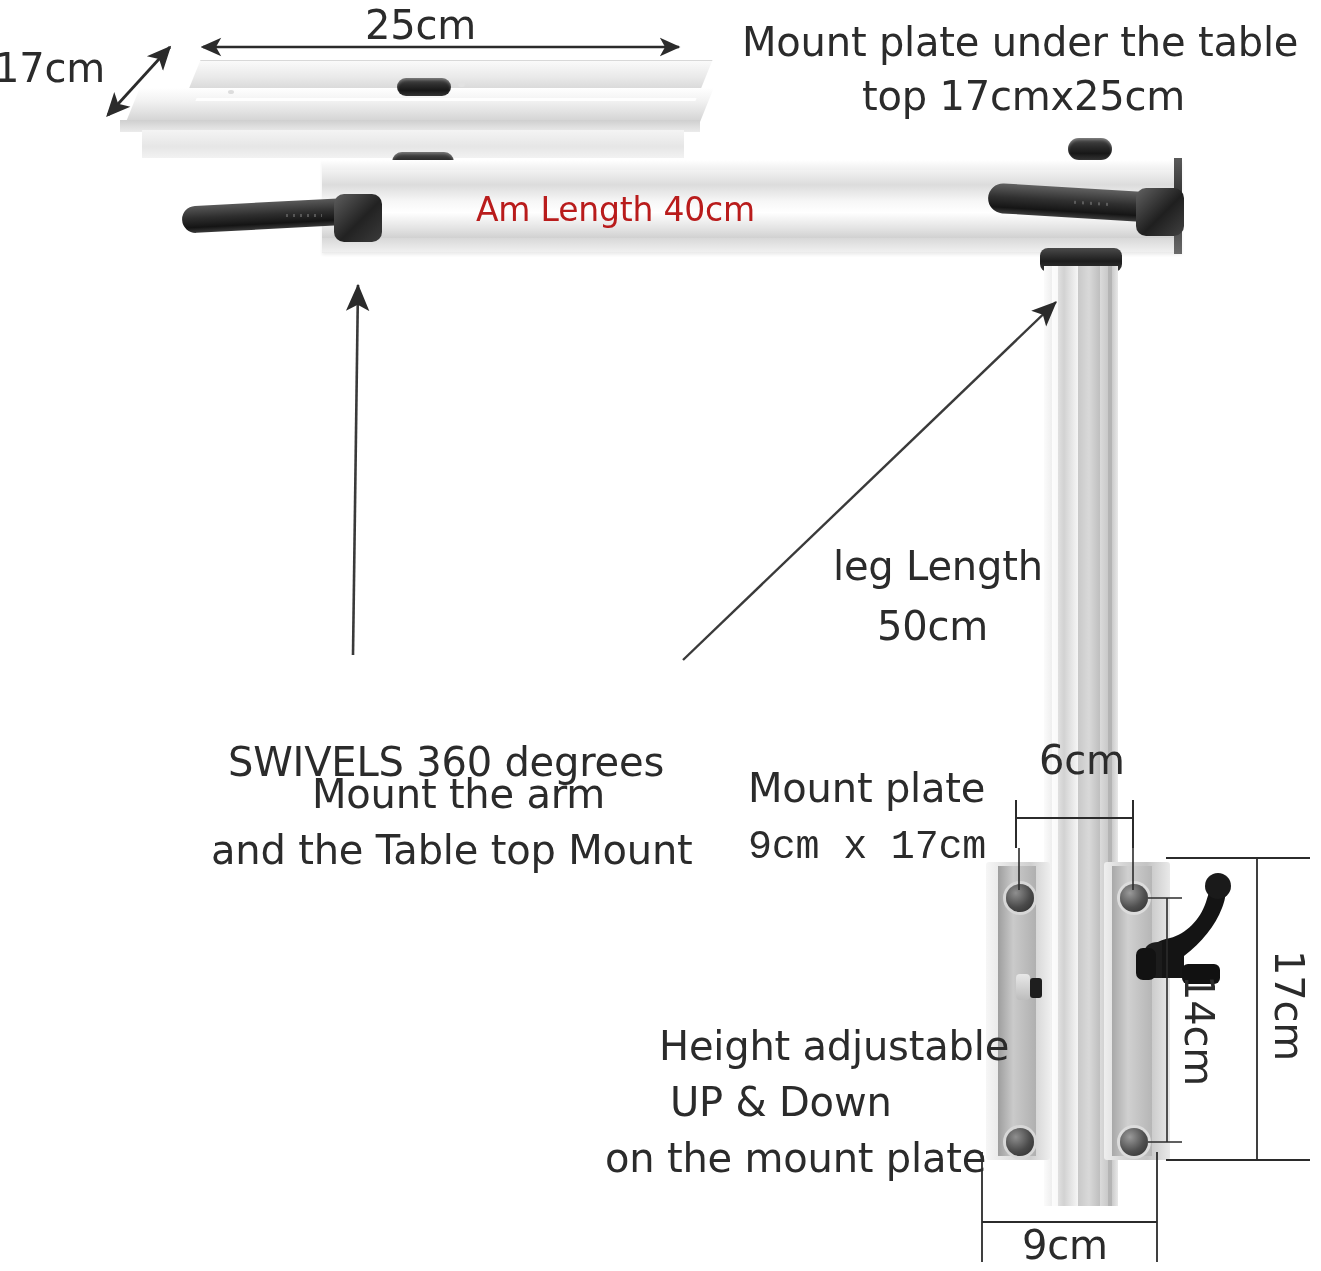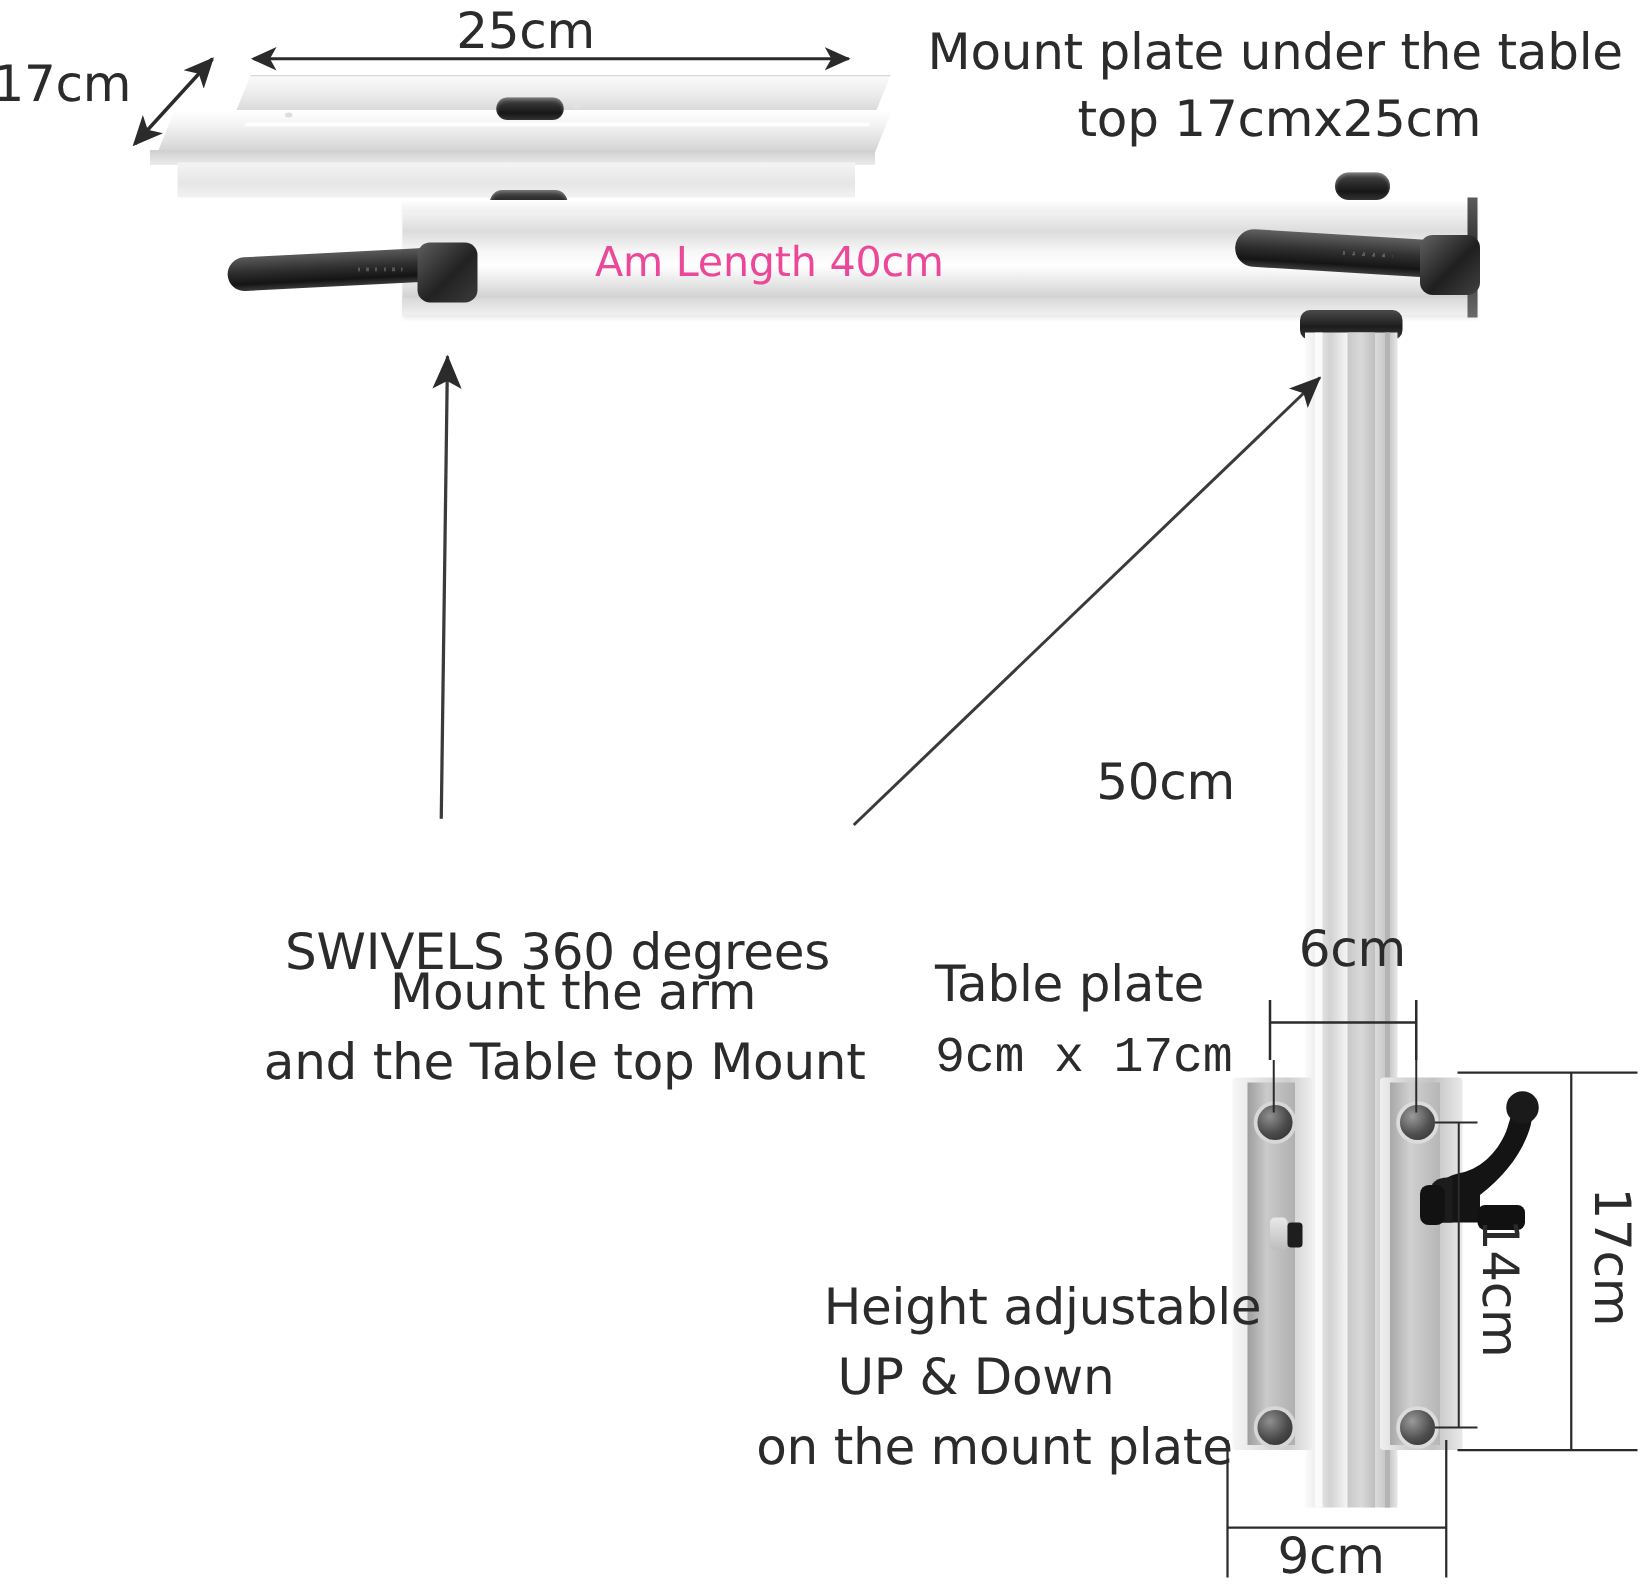--- a/index.html
+++ b/index.html
@@ -23,21 +23,21 @@
     font-family: "DejaVu Sans", "Liberation Sans", sans-serif;
     font-weight: 400;
     white-space: nowrap;
     letter-spacing: -0.2px;
   }
   .lbl.center { text-align: center; }
   .dim-txt { font-size: 40px; }
   .note-txt { font-size: 40px; line-height: 52px; }
   .onpart-txt {
     font-size: 33px;
-    color: #ec4899;
+    color: #b91c1c;
   }
   svg.overlay {
     position: absolute;
     left: 0; top: 0;
     width: 1321px;
     height: 1271px;
     pointer-events: none;
   }
   .rot90 {
     transform: rotate(90deg);
@@ -234,27 +234,28 @@
     <line x1="982" y1="1222" x2="1157" y2="1222" stroke="#2b2b2b" stroke-width="1.8"></line>
   </svg>
 
   <div class="lbl dim-txt" style="left:365px; top:2px;">25cm</div>
 
   <div class="lbl dim-txt" style="left:-6px; top:45px;">17cm</div>
 
   <div class="lbl note-txt center" style="left:742px; top:16px;">Mount plate under the table</div>
   <div class="lbl note-txt center" style="left:862px; top:70px;">top 17cmx25cm</div>
 
+  <div class="lbl note-txt" style="left:833px; top:540px;">leg Length</div>
   <div class="lbl note-txt" style="left:877px; top:600px;">50cm</div>
 
   <div class="lbl note-txt" style="left:228px; top:712px;margin-top:24px;">SWIVELS 360 degrees</div>
   <div class="lbl note-txt" style="left:312px; top:768px;">Mount the arm</div>
   <div class="lbl note-txt" style="left:211px; top:824px;">and the Table top Mount</div>
 
-  <div class="lbl note-txt" style="left:748px; top:762px;">Table plate</div>
+  <div class="lbl note-txt" style="left:748px; top:762px;">Mount plate</div>
   <div class="lbl note-txt" style="left:748px; top:822px;font-family:Liberation Mono, monospace;">9cm x 17cm</div>
 
   <div class="lbl dim-txt" style="left:1039px; top:737px;">6cm</div>
 
   <div class="lbl note-txt" style="left:615px; top:1020px;margin-left:44px;">Height adjustable</div>
   <div class="lbl note-txt" style="left:670px; top:1076px;text-align:right;">UP &amp; Down</div>
   <div class="lbl note-txt" style="left:605px; top:1132px;">on the mount plate</div>
 
   <div class="lbl dim-txt rot90" style="left:1222px; top:975px;">14cm</div>
 

